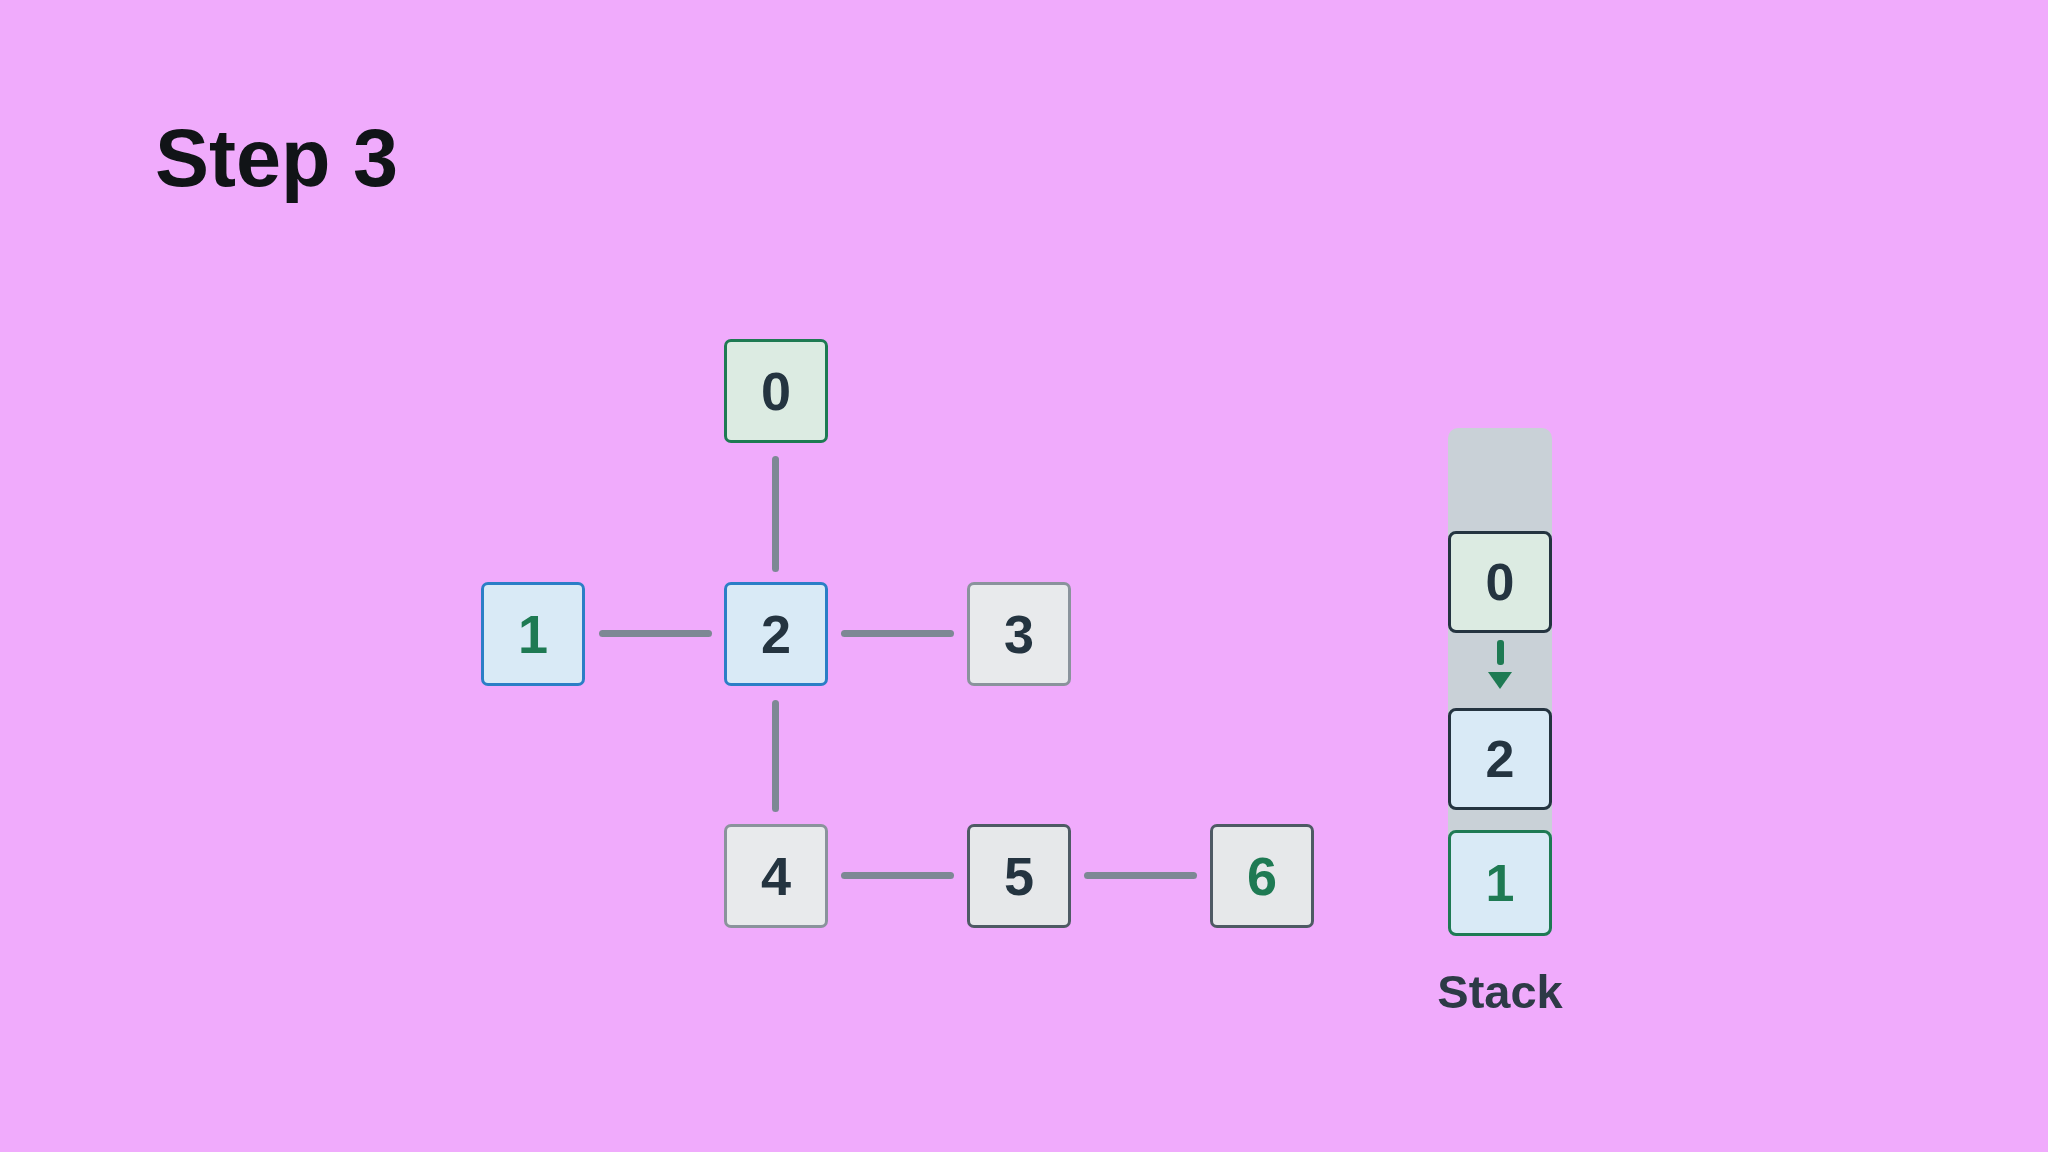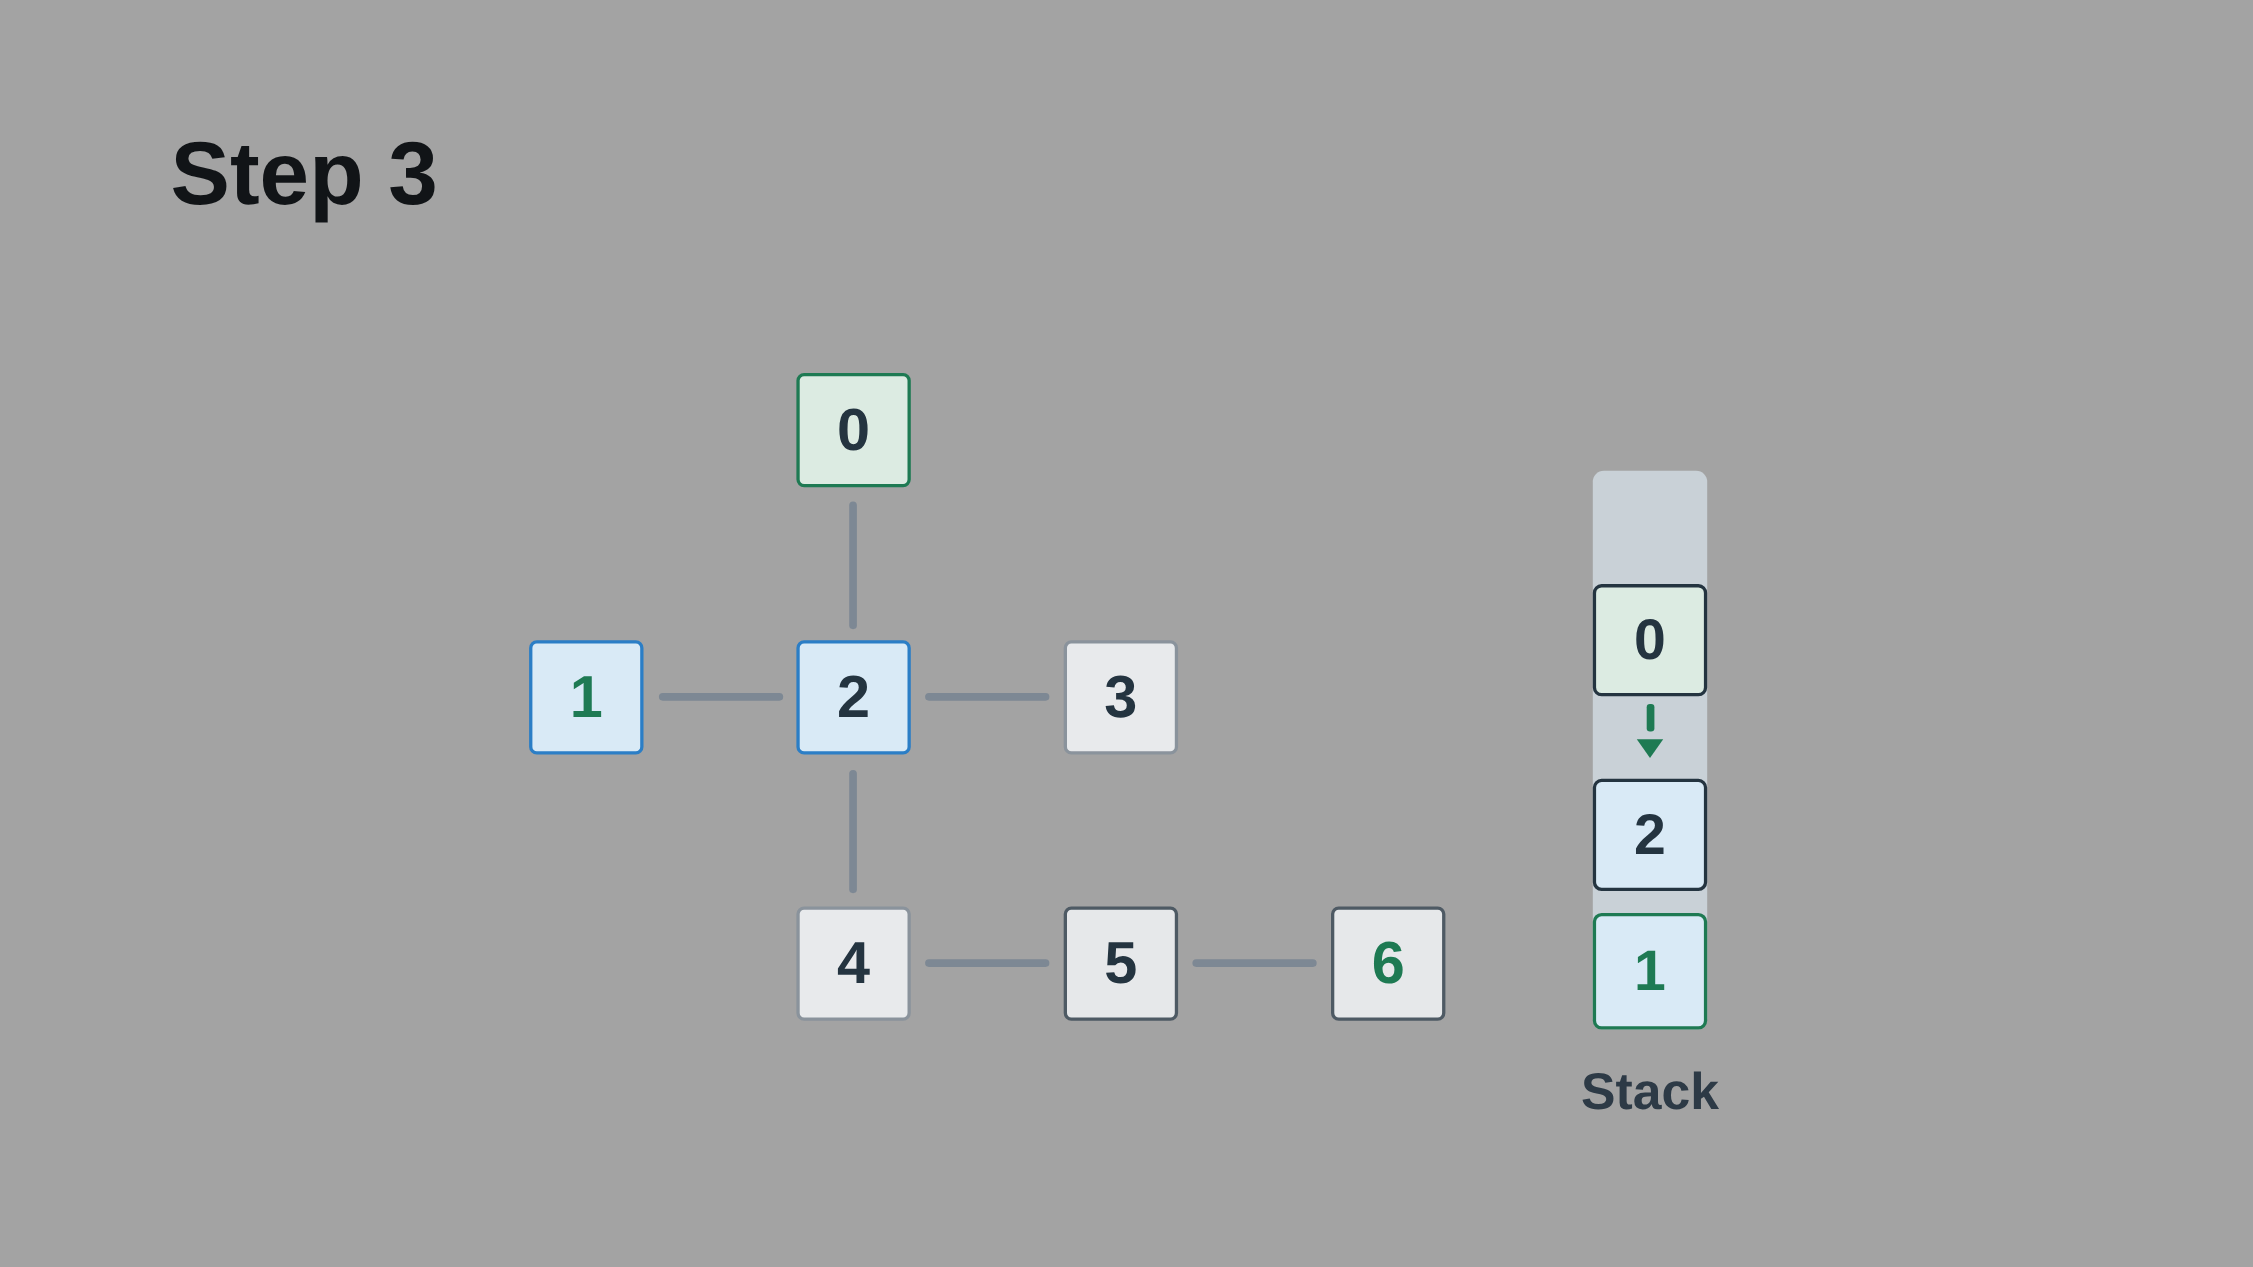--- a/index.html
+++ b/index.html
@@ -1,20 +1,20 @@
 <!DOCTYPE html>
 <html><head>
 <meta charset="utf-8">
 <style>
   html, body { margin: 0; padding: 0; background: #ffffff; }
   .canvas {
     position: relative;
     width: 2048px;
     height: 1152px;
-    background: #a3a3a3;
+    background: #f0abfc;
     overflow: hidden;
     font-family: "Liberation Sans", sans-serif;
   }
 
   .title {
     position: absolute;
     left: 155px;
     top: 112px;
     font-size: 81px;
     font-weight: 600;

